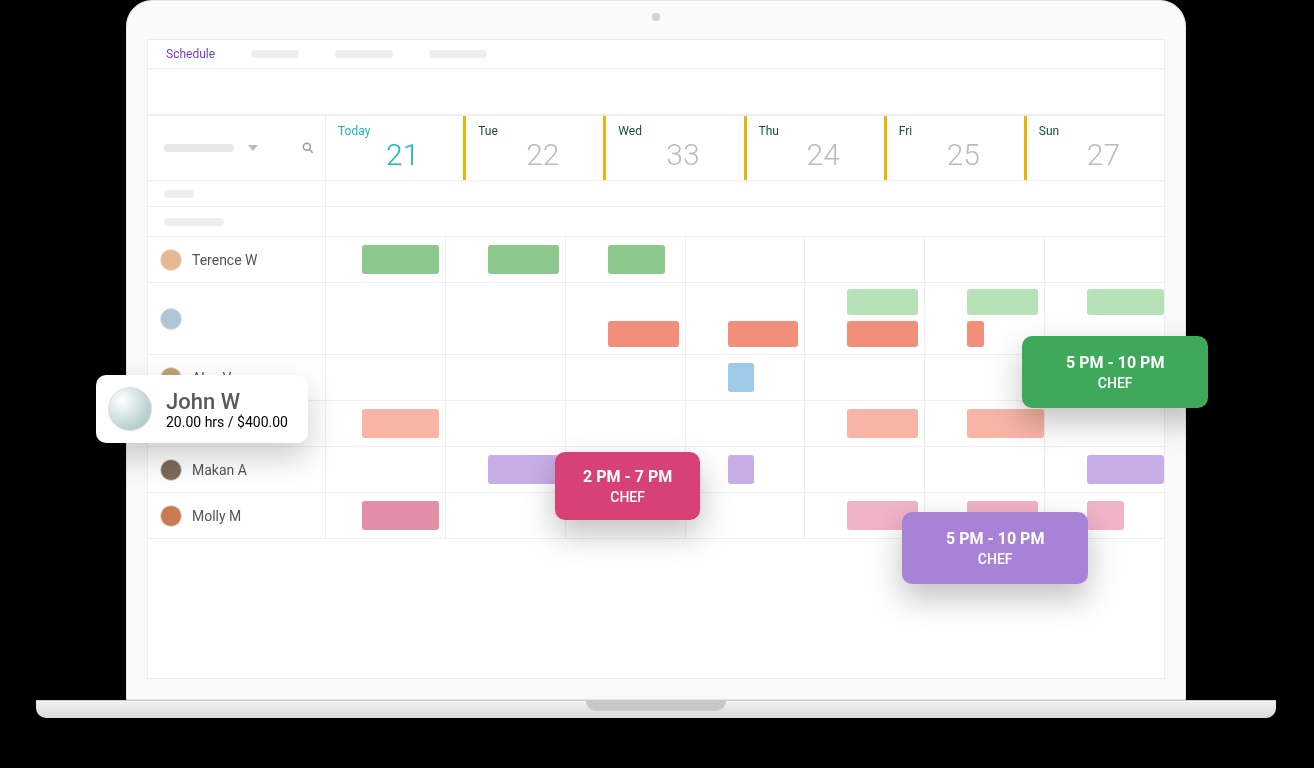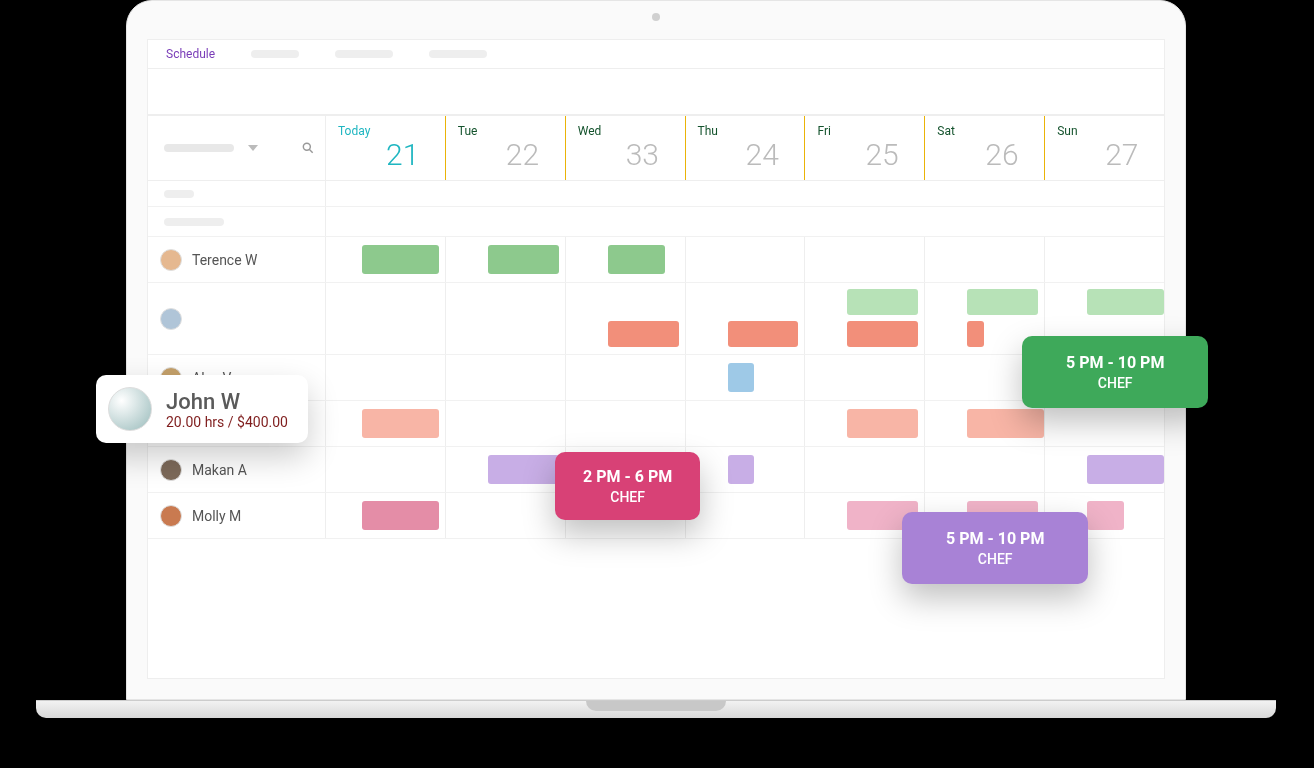--- a/index.html
+++ b/index.html
@@ -107,21 +107,21 @@
     width: 178px;
     flex: 0 0 178px;
     border-right: 1px solid #eee;
     display: flex;
     align-items: center;
     padding: 0 10px 0 16px;
     position: relative;
   }
   .col-day {
     flex: 1 1 0;
-    border-right: 1px solid #eab308;
+    border-right: 3px solid #eab308;
     padding: 8px 10px 0 12px;
   }
   .col-day:last-child { border-right: none; }
   .day-label { font-size: 12px; color: #14532d; }
   .day-label.today { color: #1fb6c1; }
   .day-num { font-size: 30px; color: #bbb; font-weight: 300; line-height: 1.1; margin-left: 48px; }
   .day-num.today { color: #1fb6c1; }
   .filter-skel {
     height: 8px; width: 70px; background: #e8e8e8; border-radius: 4px;
   }
@@ -206,21 +206,21 @@
     align-items: center;
     gap: 14px;
     padding: 12px 20px 12px 12px;
   }
   .emp-popup .big-avatar {
     width: 44px; height: 44px; border-radius: 50%;
     background: radial-gradient(circle at 30% 30%,#fff,#9bb);
     border: 1px solid #ddd;
   }
   .emp-popup .nm { font-size: 22px; color: #5a5a5a; font-weight: 500; }
-  .emp-popup .meta { font-size: 14px; color: #7f1d1d; }
+  .emp-popup .meta { font-size: 14px; color: #000000; }
 </style>
 </head>
 <body>
 
 <div class="laptop-frame">
   <div class="laptop-camera"></div>
   <div class="screen">
 
 
     <div class="subnav">
@@ -256,24 +256,20 @@
       </div>
       <div class="col-day">
         <div class="day-label">Thu</div>
         <div class="day-num">24</div>
       </div>
       <div class="col-day">
         <div class="day-label">Fri</div>
         <div class="day-num">25</div>
       </div>
       <div class="col-day">
-        <div class="day-label">Sat</div>
-        <div class="day-num">26</div>
-      </div>
-      <div class="col-day">
         <div class="day-label">Sun</div>
         <div class="day-num">27</div>
       </div>
     </div>
 
     <div class="spacer-row">
       <div class="spacer-cell">
           <span class="spacer-skel" style="width:30px"></span>
         </div>
     </div>
@@ -419,21 +415,21 @@
 
 <div class="emp-popup" style="top:375px; left:96px;">
   <div class="big-avatar"></div>
   <div>
     <div class="nm">John W</div>
     <div class="meta">20.00 hrs / $400.00</div>
   </div>
 </div>
 
 <div class="callout callout-pink" style="top:452px; left:555px;">
-  <span>2 PM - 6 PM</span>
+  <span>2 PM - 7 PM</span>
   <span class="role">CHEF</span>
 </div>
 <div class="callout callout-green" style="top:336px; left:1022px; padding:16px 44px;">
   <span>5 PM - 10 PM</span>
   <span class="role">CHEF</span>
 </div>
 <div class="callout callout-purple" style="top:512px; left:902px; padding:16px 44px;">
   <span>5 PM - 10 PM</span>
   <span class="role">CHEF</span>
 </div>

